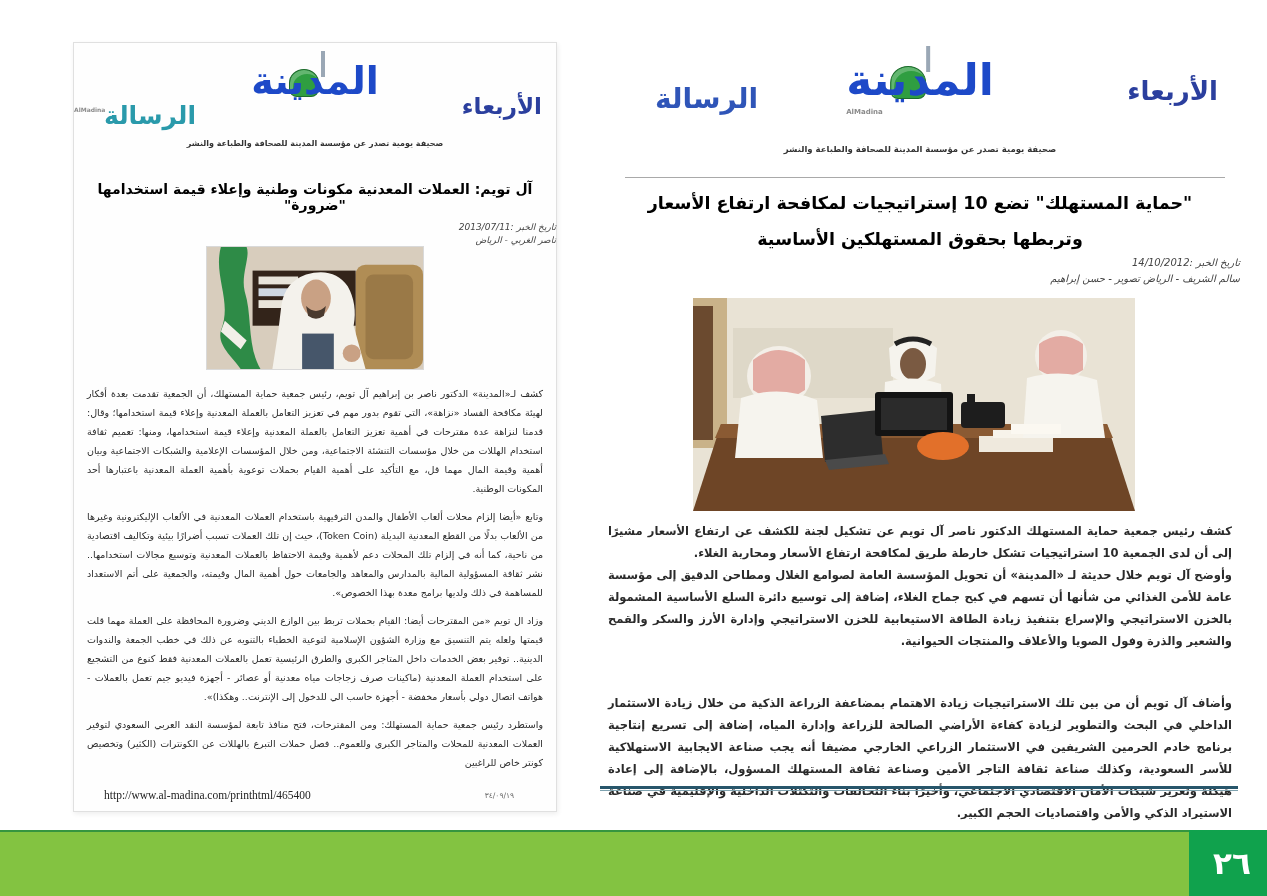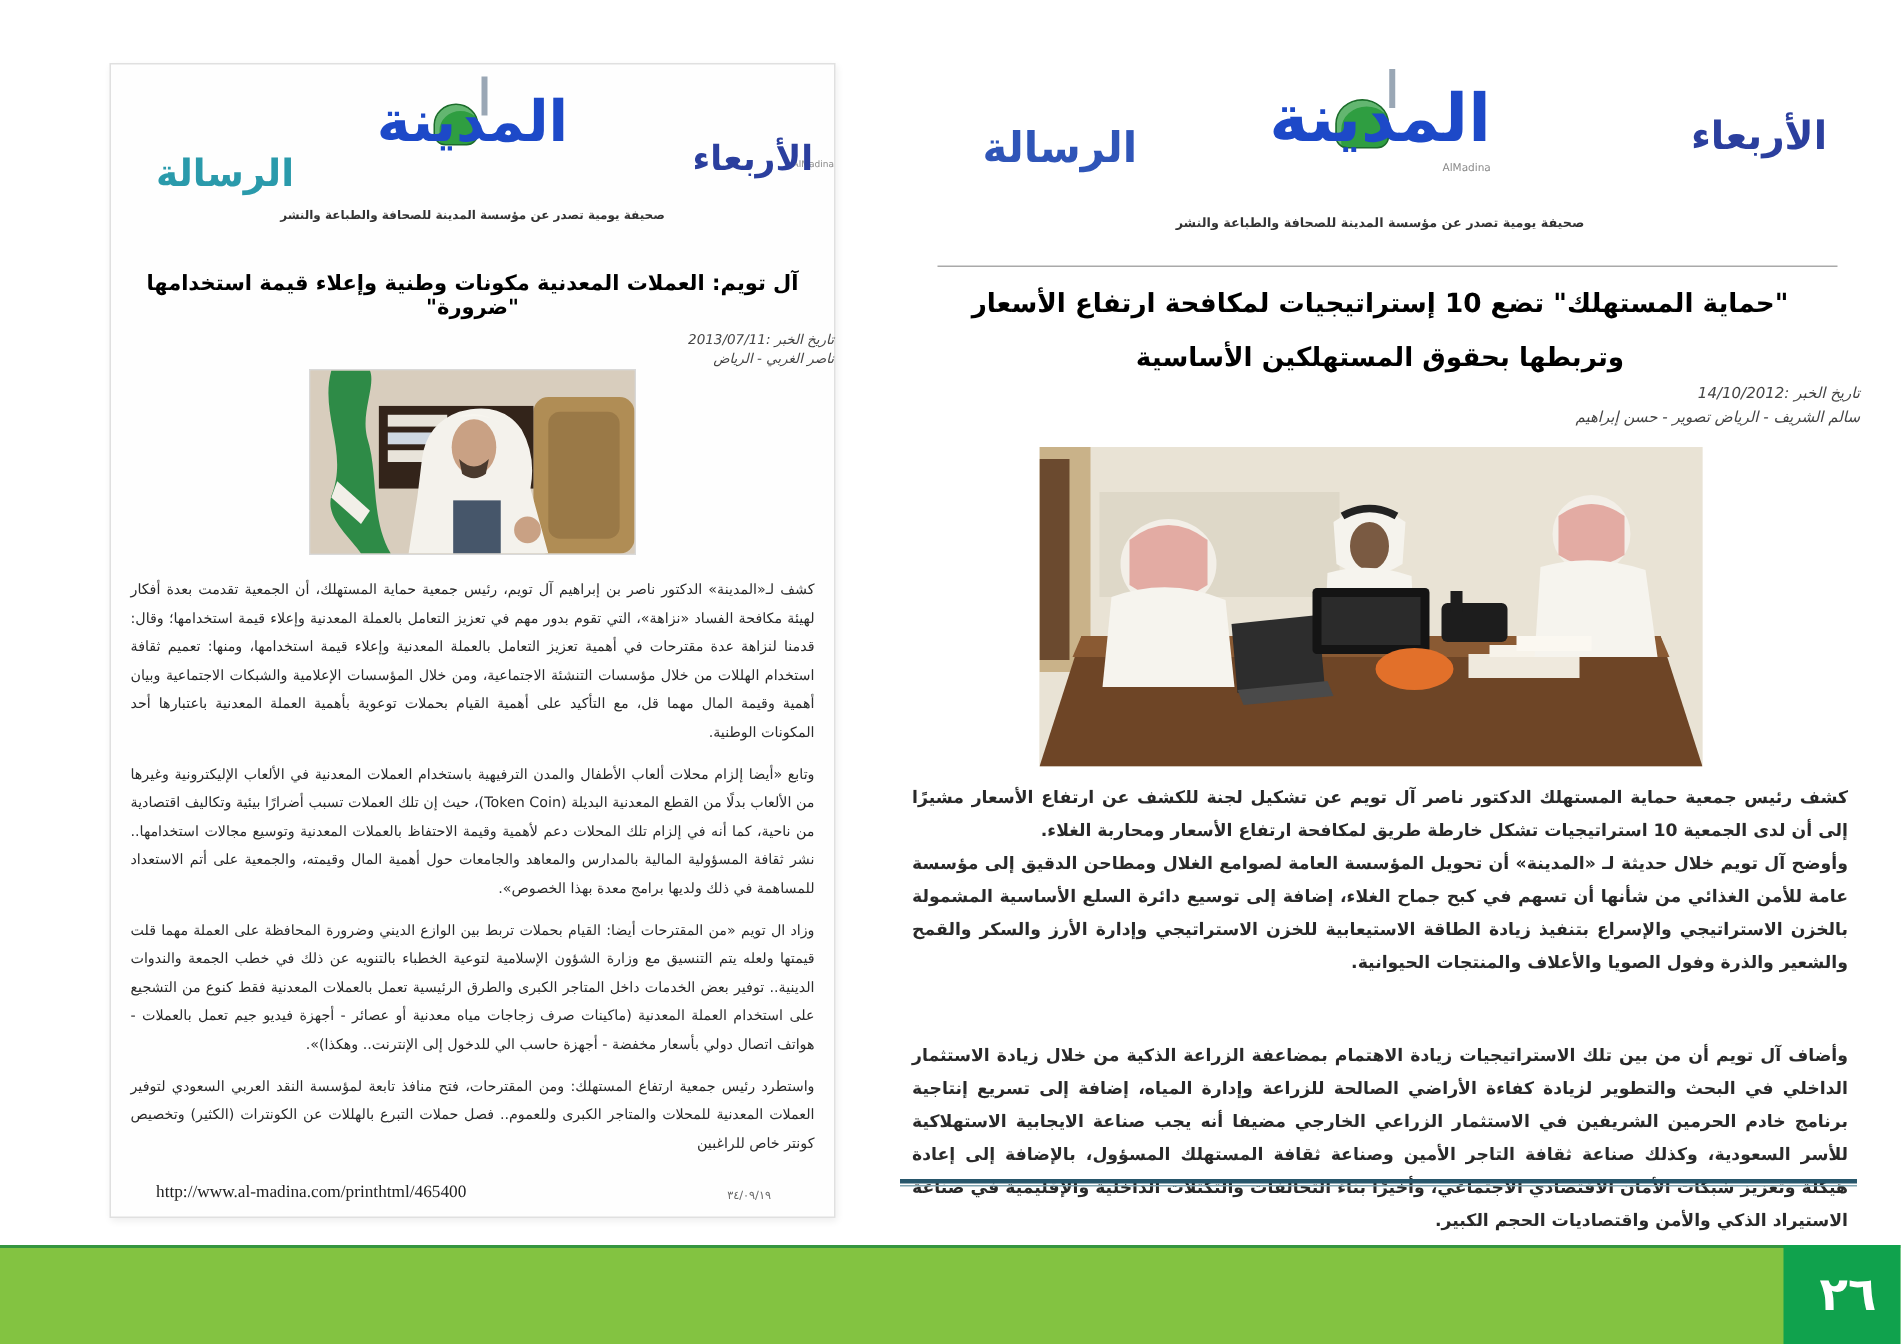--- a/index.html
+++ b/index.html
@@ -21,21 +21,21 @@
 
   
   .madina-logo { position:relative; text-align:center; font-weight:bold; color:#1d49c8; }
   .madina-text { position:relative; z-index:2; font-size:38px; line-height:1.2; }
   .madina-dome {
     position:absolute; z-index:1; left:50%; top:10px; width:30px; height:28px; margin-left:-26px;
     background:#2f9e41; border:1px solid #1d6b2c; border-radius:50% 50% 8px 8px;
     box-shadow:inset 3px 4px 0 rgba(255,255,255,.25);
   }
   .madina-minaret { position:absolute; z-index:1; left:50%; margin-left:6px; top:-8px; width:4px; height:26px; background:#9aa7b5; }
-  .madina-caption { position:relative; z-index:2; font-size:6px; font-weight:normal; color:#8a8a8a; margin-top:1px; text-align:right; }
+  .madina-caption { position:relative; z-index:2; font-size:6px; font-weight:bold; color:#8a8a8a; margin-top:1px; text-align:left; }
 
   .rp-madina .madina-text { font-size:44px; }
   .rp-madina .madina-dome { width:36px; height:33px; margin-left:-30px; top:12px; }
   .rp-madina .madina-caption { font-size:7px; }
 
   .tagline { position:absolute; width:100%; text-align:center; font-size:8px; font-weight:bold; color:#333; }
   .lp-tagline { top:96px; }
 
   .lp-headline {
     position:absolute; top:138px; left:8px; right:8px; text-align:center;
@@ -50,21 +50,21 @@
   .lp-photo svg, .rp-photo svg { display:block; width:100%; height:100%; }
 
   .lp-body {
     position:absolute; top:341px; left:13px; right:13px;
     direction:rtl; text-align:justify; font-size:9.5px; line-height:19px; color:#2a2a2a;
   }
   .lp-body p { margin-bottom:9px; }
 
   .lp-footer {
     position:absolute; bottom:10px; left:30px; right:42px;
-    display:flex; justify-content:space-between; align-items:flex-end; direction:ltr;
+    display:flex; justify-content:space-between; align-items:center; direction:ltr;
   }
   .lp-url  { font-family:"Liberation Serif", serif; font-size:11.5px; color:#222; }
   .lp-hijri { font-size:7.5px; color:#666;padding-left:11px; }
 
   
   .right-page { position:absolute; left:600px; top:40px; width:640px; height:772px; }
   .rp-resalah { position:absolute; left:55px; top:42px; font-size:28px; font-weight:bold; color:#2f55b8; letter-spacing:1px; }
   .rp-arbiaa  { position:absolute; right:22px; top:36px; font-size:26px; font-weight:bold; color:#2b3f9e; }
   .rp-madina  { position:absolute; left:50%; transform:translateX(-50%); top:14px; }
   .rp-tagline { top:104px; font-size:8.5px; }
@@ -136,21 +136,21 @@
       <path d="M95,34 Q110,24 128,36 Q120,30 108,31 Q99,31 95,34 Z" fill="#f7f5ef"></path>
       <rect x="96" y="88" width="32" height="36" fill="#46566a"></rect>
       <circle cx="146" cy="108" r="9" fill="#c9a184"></circle>
     </svg>
   </div>
 
   <div class="lp-body">
     <p>كشف لـ«المدينة» الدكتور ناصر بن إبراهيم آل تويم، رئيس جمعية حماية المستهلك، أن الجمعية تقدمت بعدة أفكار لهيئة مكافحة الفساد «نزاهة»، التي تقوم بدور مهم في تعزيز التعامل بالعملة المعدنية وإعلاء قيمة استخدامها؛ وقال: قدمنا لنزاهة عدة مقترحات في أهمية تعزيز التعامل بالعملة المعدنية وإعلاء قيمة استخدامها، ومنها: تعميم ثقافة استخدام الهللات من خلال مؤسسات التنشئة الاجتماعية، ومن خلال المؤسسات الإعلامية والشبكات الاجتماعية وبيان أهمية وقيمة المال مهما قل، مع التأكيد على أهمية القيام بحملات توعوية بأهمية العملة المعدنية باعتبارها أحد المكونات الوطنية.</p>
     <p>وتابع «أيضا إلزام محلات ألعاب الأطفال والمدن الترفيهية باستخدام العملات المعدنية في الألعاب الإليكترونية وغيرها من الألعاب بدلًا من القطع المعدنية البديلة (Token Coin)، حيث إن تلك العملات تسبب أضرارًا بيئية وتكاليف اقتصادية من ناحية، كما أنه في إلزام تلك المحلات دعم لأهمية وقيمة الاحتفاظ بالعملات المعدنية وتوسيع مجالات استخدامها.. نشر ثقافة المسؤولية المالية بالمدارس والمعاهد والجامعات حول أهمية المال وقيمته، والجمعية على أتم الاستعداد للمساهمة في ذلك ولديها برامج معدة بهذا الخصوص».</p>
     <p>وزاد ال تويم «من المقترحات أيضا: القيام بحملات تربط بين الوازع الديني وضرورة المحافظة على العملة مهما قلت قيمتها ولعله يتم التنسيق مع وزارة الشؤون الإسلامية لتوعية الخطباء بالتنويه عن ذلك في خطب الجمعة والندوات الدينية.. توفير بعض الخدمات داخل المتاجر الكبرى والطرق الرئيسية تعمل بالعملات المعدنية فقط كنوع من التشجيع على استخدام العملة المعدنية (ماكينات صرف زجاجات مياه معدنية أو عصائر - أجهزة فيديو جيم تعمل بالعملات - هواتف اتصال دولي بأسعار مخفضة - أجهزة حاسب الي للدخول إلى الإنترنت.. وهكذا)».</p>
-    <p>واستطرد رئيس جمعية ارتفاع المستهلك: ومن المقترحات، فتح منافذ تابعة لمؤسسة النقد العربي السعودي لتوفير العملات المعدنية للمحلات والمتاجر الكبرى وللعموم.. فصل حملات التبرع بالهللات عن الكونترات (الكثير) وتخصيص كونتر خاص للراغبين</p>
+    <p>واستطرد رئيس جمعية حماية المستهلك: ومن المقترحات، فتح منافذ تابعة لمؤسسة النقد العربي السعودي لتوفير العملات المعدنية للمحلات والمتاجر الكبرى وللعموم.. فصل حملات التبرع بالهللات عن الكونترات (الكثير) وتخصيص كونتر خاص للراغبين</p>
   </div>
 
   <div class="lp-footer">
     <span class="lp-url">http://www.al-madina.com/printhtml/465400</span>
     <span class="lp-hijri">٣٤/٠٩/١٩</span>
   </div>
 </div>
 
 <div class="right-page">
 

